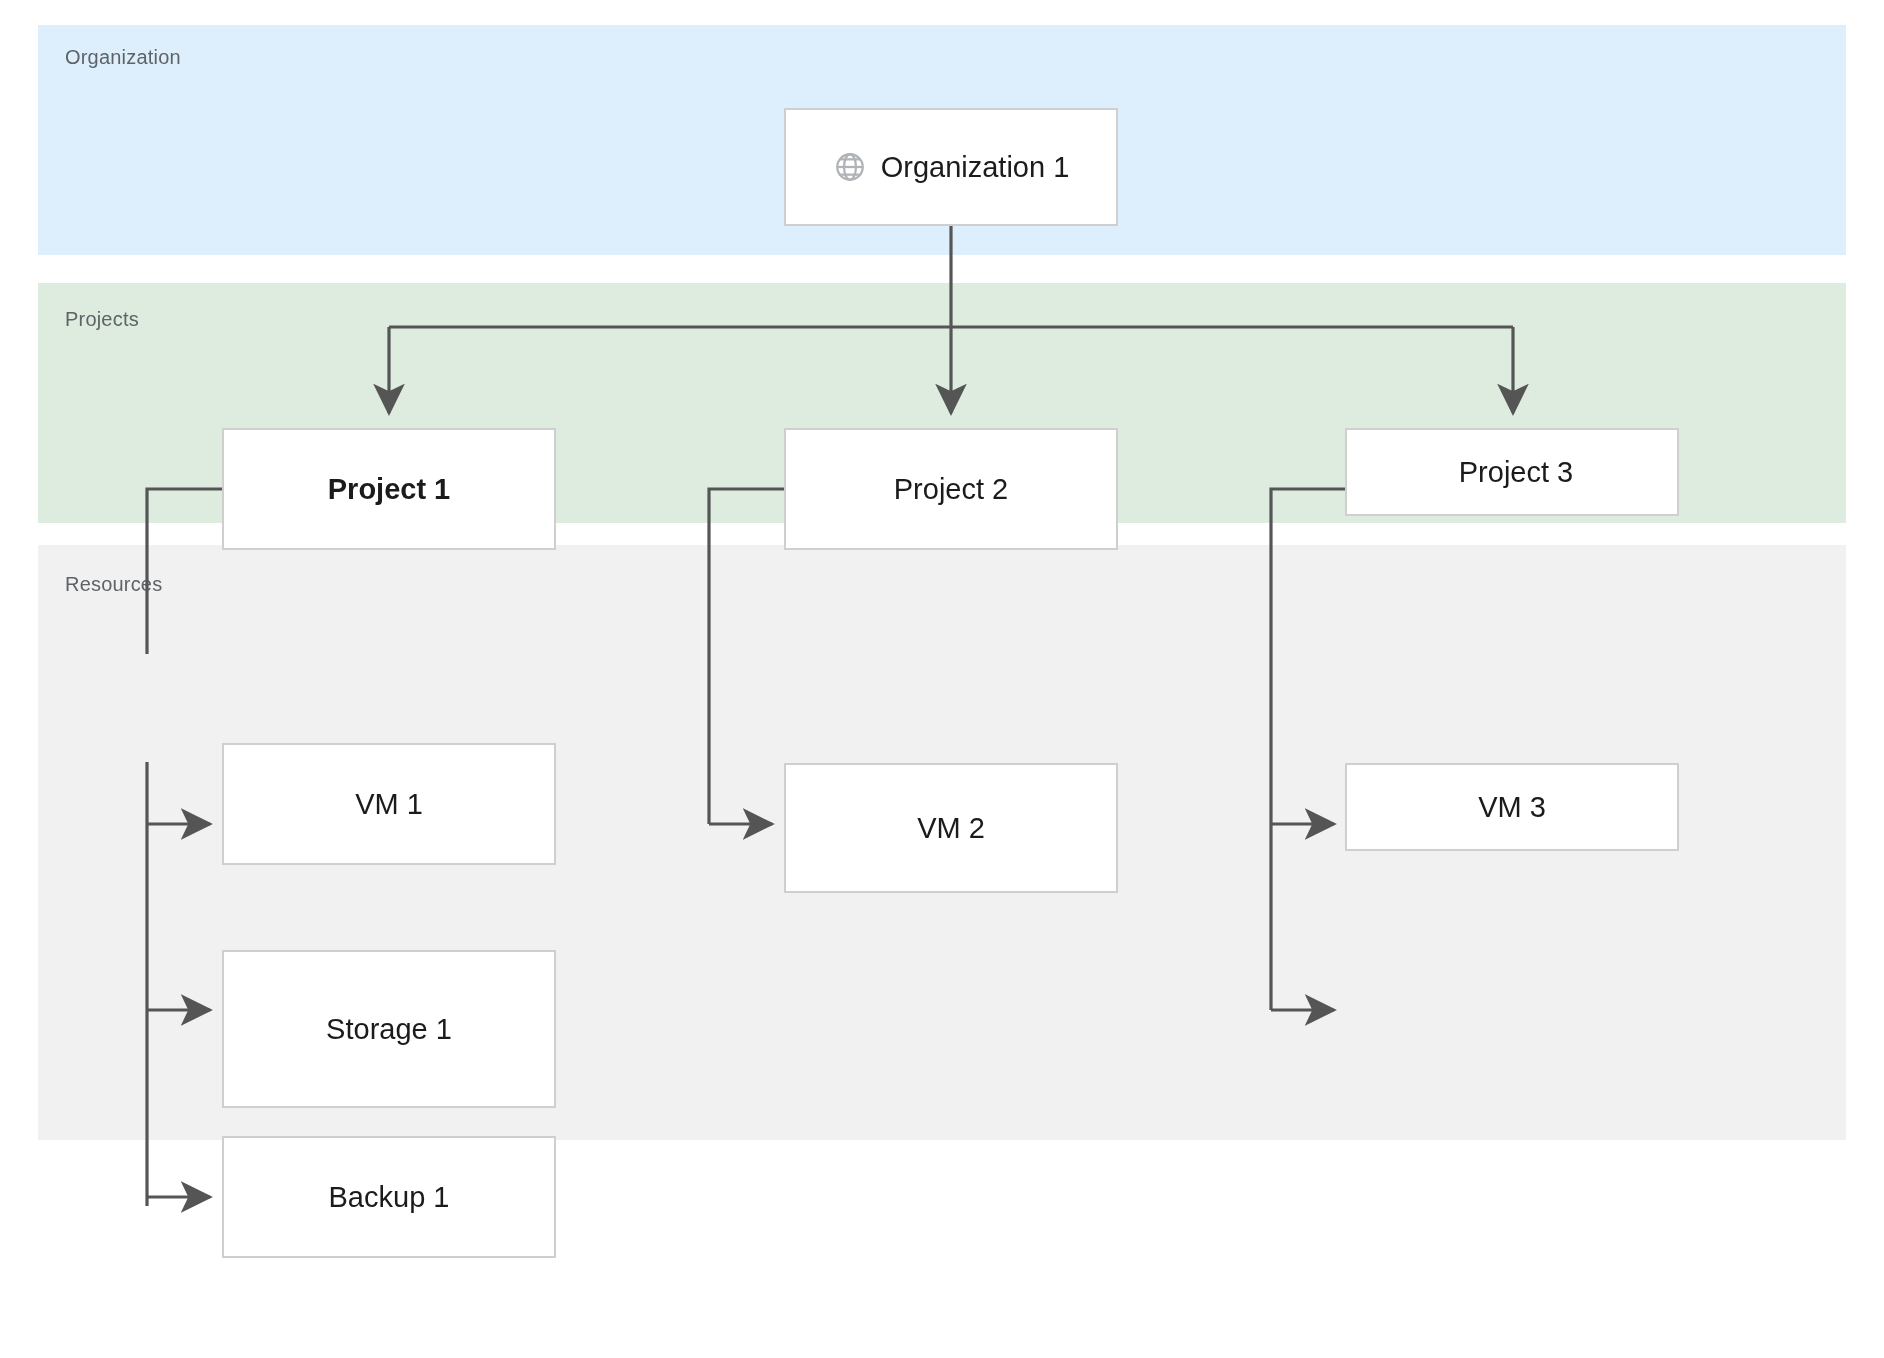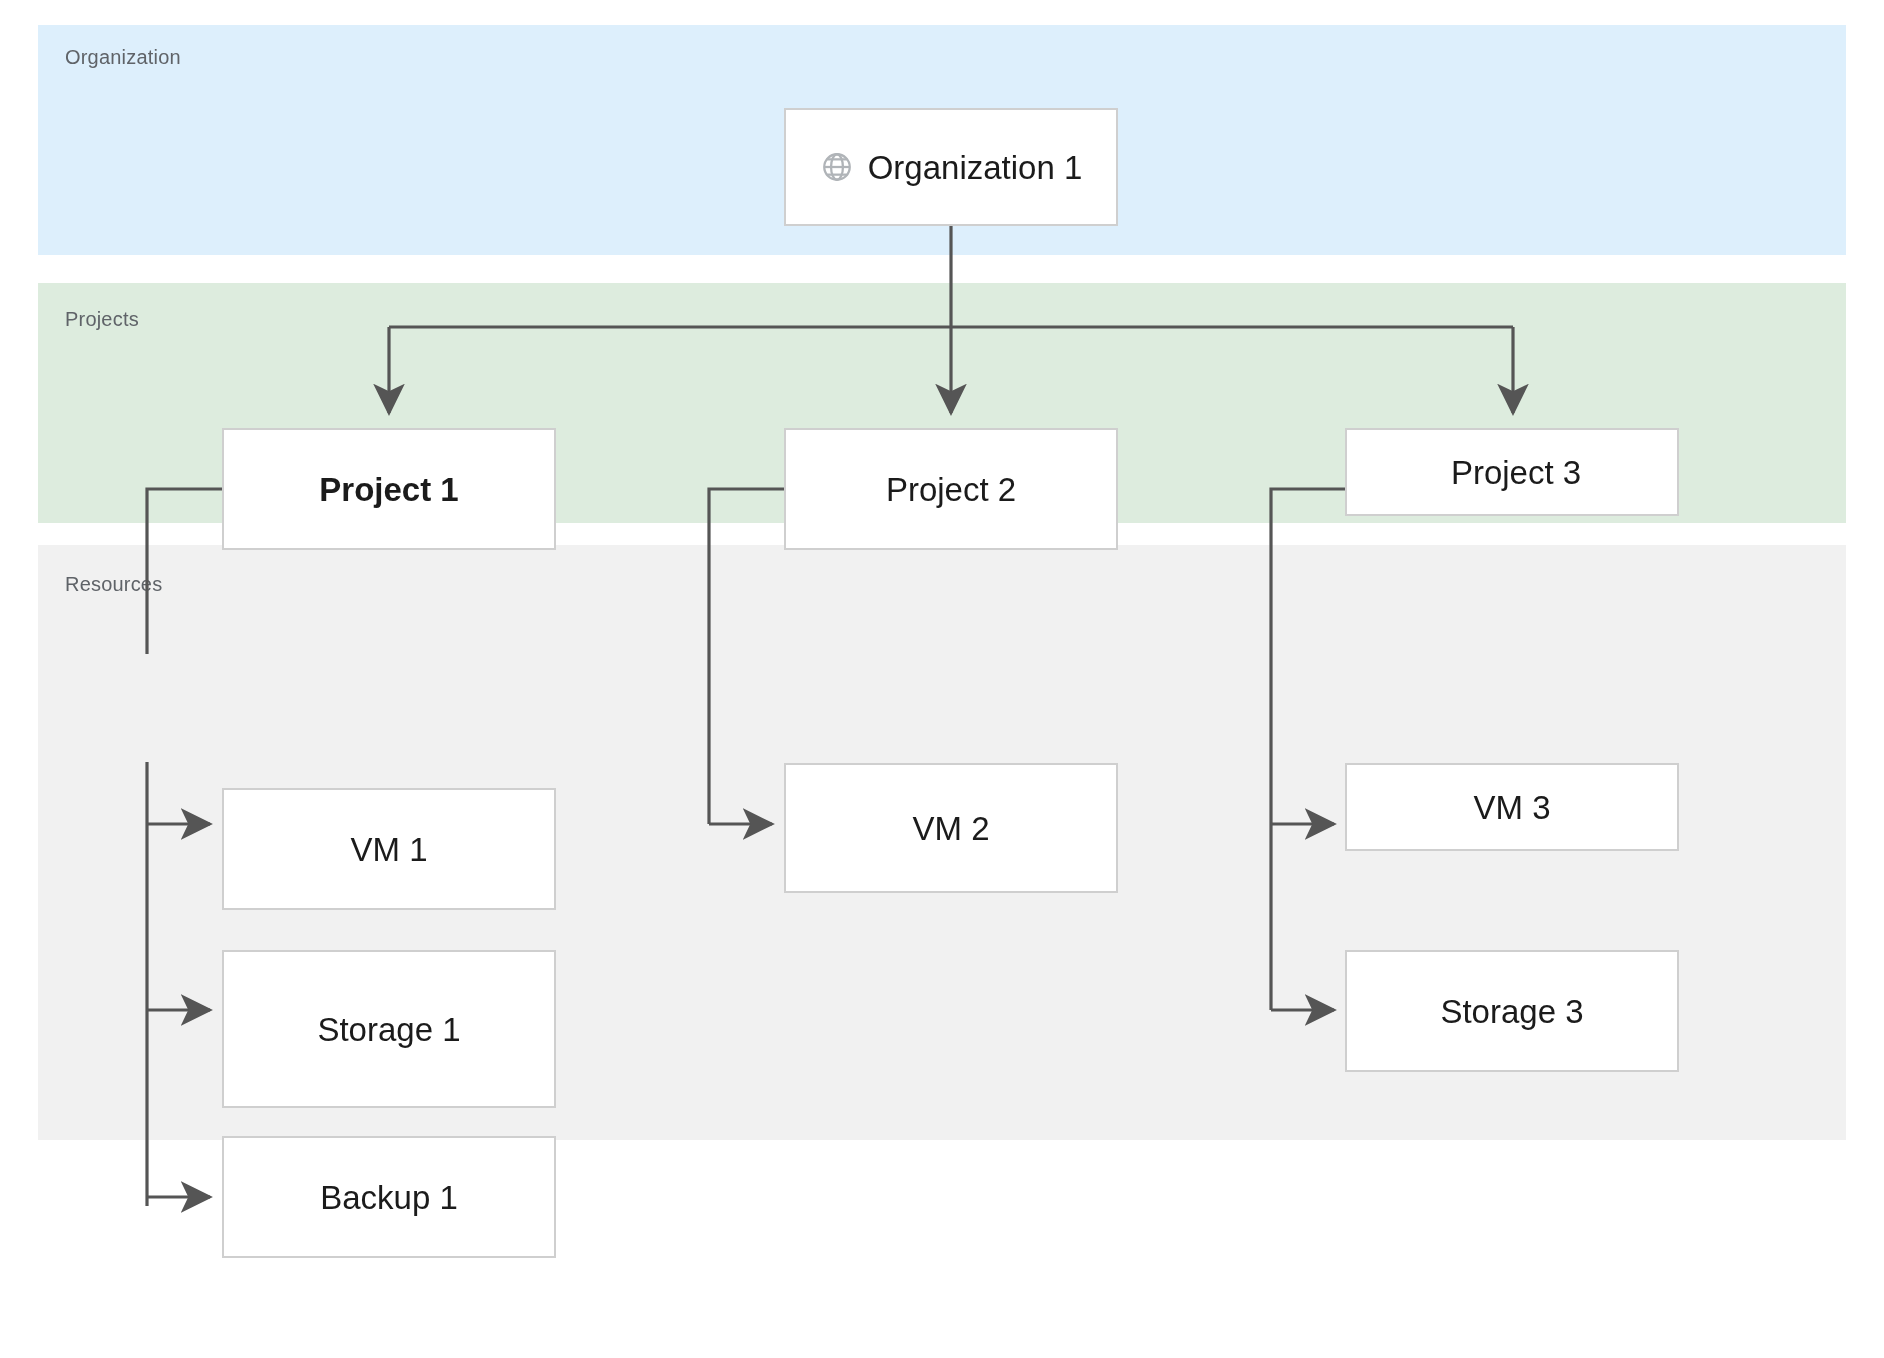--- a/index.html
+++ b/index.html
@@ -4,21 +4,21 @@
 <style>
   html,body{margin:0;padding:0;background:#ffffff;}
   body{width:1884px;height:1358px;font-family:"Liberation Sans",sans-serif;overflow:hidden;}
   #stage{position:relative;width:1884px;height:1358px;}
 
   .band{position:absolute;}
   .band-label{position:absolute;font-size:20px;color:#5f6368;letter-spacing:.2px;}
 
   .node{position:absolute;background:#ffffff;border:2px solid #cfcfcf;
         display:flex;align-items:center;justify-content:center;gap:14px;
-        font-size:33px;color:#1b1b1b;box-sizing:border-box;}
+        font-size:29px;color:#1b1b1b;box-sizing:border-box;}
   .node .lbl{line-height:1;}
 
   .globe{width:34px;height:34px;flex:0 0 34px;display:block;}
 
   svg.wires{position:absolute;left:0;top:0;width:1884px;height:1358px;pointer-events:none;}
 </style>
 </head>
 <body>
 
 <div id="stage">
@@ -83,34 +83,31 @@
   <div class="node" style="left:222px;top:428px;width:334px;height:122px;font-weight:bold;">
     <span class="lbl">Project 1</span>
   </div>
   <div class="node" style="left:784px;top:428px;width:334px;height:122px;">
     <span class="lbl">Project 2</span>
   </div>
   <div class="node" style="left:1345px;top:428px;width:334px;height:88px;padding-left:8px;">
     <span class="lbl">Project 3</span>
   </div>
 
-  <div class="node" style="left:222px;top:788px;width:334px;height:122px;">
+  <div class="node" style="left:222px;top:743px;width:334px;height:122px;">
     <span class="lbl">VM 1</span>
   </div>
   <div class="node" style="left:222px;top:950px;width:334px;height:158px;">
     <span class="lbl">Storage 1</span>
   </div>
   <div class="node" style="left:222px;top:1136px;width:334px;height:122px;">
     <span class="lbl">Backup 1</span>
   </div>
 
   <div class="node" style="left:784px;top:763px;width:334px;height:130px;">
     <span class="lbl">VM 2</span>
   </div>
 
   <div class="node" style="left:1345px;top:763px;width:334px;height:88px;">
     <span class="lbl">VM 3</span>
   </div>
-  <div class="node" style="left:1345px;top:950px;width:334px;height:122px;">
-    <span class="lbl">Storage 3</span>
-  </div>
 
 </div>
 
 </body></html>

